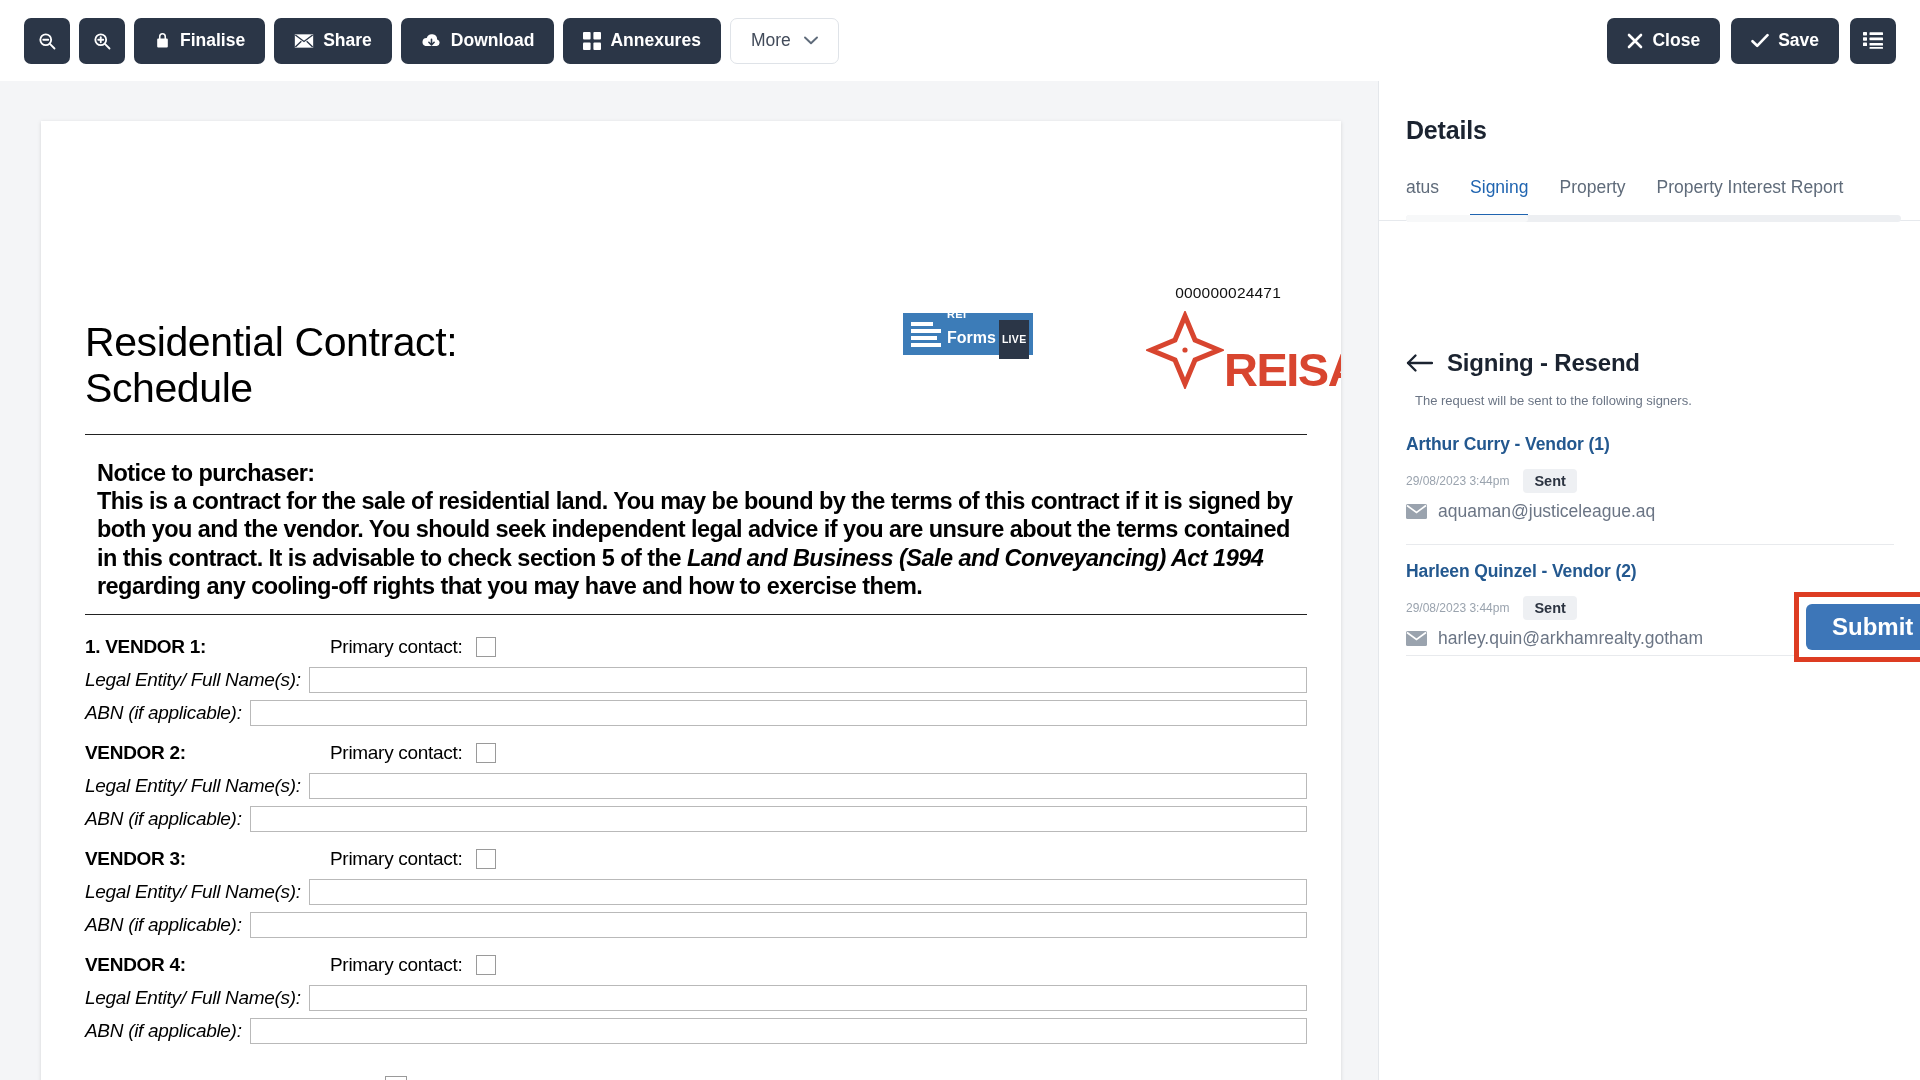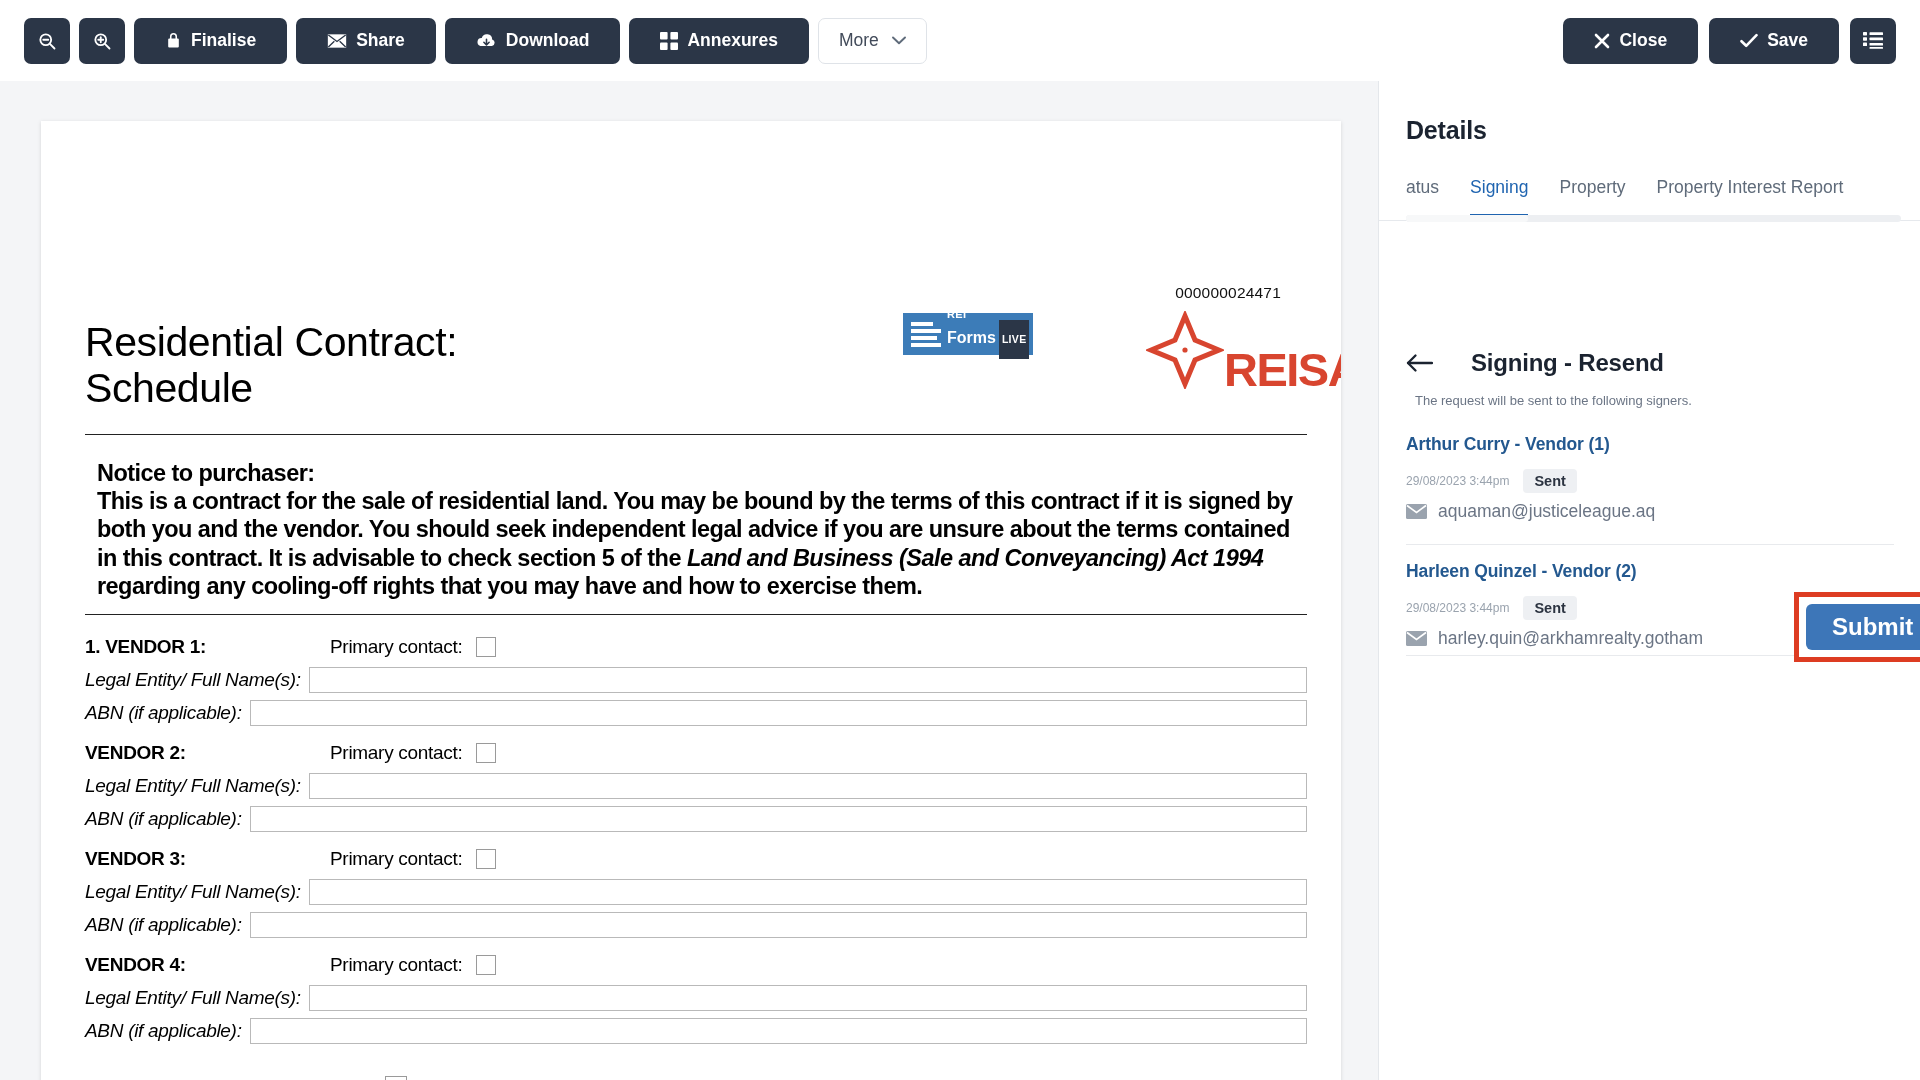--- a/index.html
+++ b/index.html
@@ -22,21 +22,21 @@
   .tb-right { display: flex; align-items: center; gap: 11px; margin-left: auto; }
 
   .btn-dark {
     background: #2b3647;
     color: #ffffff;
     border: none;
     border-radius: 7px;
     height: 46px;
     display: flex; align-items: center; justify-content: center;
     gap: 9px;
-    padding: 0 31px;
+    padding: 0 20px;
     font-size: 17.5px;
     font-weight: 700;
     font-family: "Liberation Sans", sans-serif;
     cursor: pointer;
     white-space: nowrap;
   }
   .btn-icon-only { width: 46px; padding: 0; }
   .btn-light {
     background: #ffffff;
     color: #424b5a;
@@ -211,21 +211,21 @@
   .hscroll i {
     position: absolute; left: 0; top: 0;
     width: 122px; height: 7px;
     background: #f7f8f9; border-radius: 4px;
   }
 
   .resend-head {
     position: absolute; top: 268px; left: 27px;
     display: flex; align-items: center; gap: 14px;
   }
-  .resend-head .ttl { font-size: 24px; font-weight: 700; color: #1b2330; letter-spacing: -.2px; margin-left: 24px; }
+  .resend-head .ttl { font-size: 24px; font-weight: 700; color: #1b2330; letter-spacing: -.2px; }
   .resend-sub {
     position: absolute; top: 312px; left: 36px;
     font-size: 13px; color: #6b7585;
   }
 
   .signer {
     position: absolute; left: 27px; width: 488px;
   }
   .signer.s1 { top: 353px; }
   .signer.s2 { top: 480px; }

